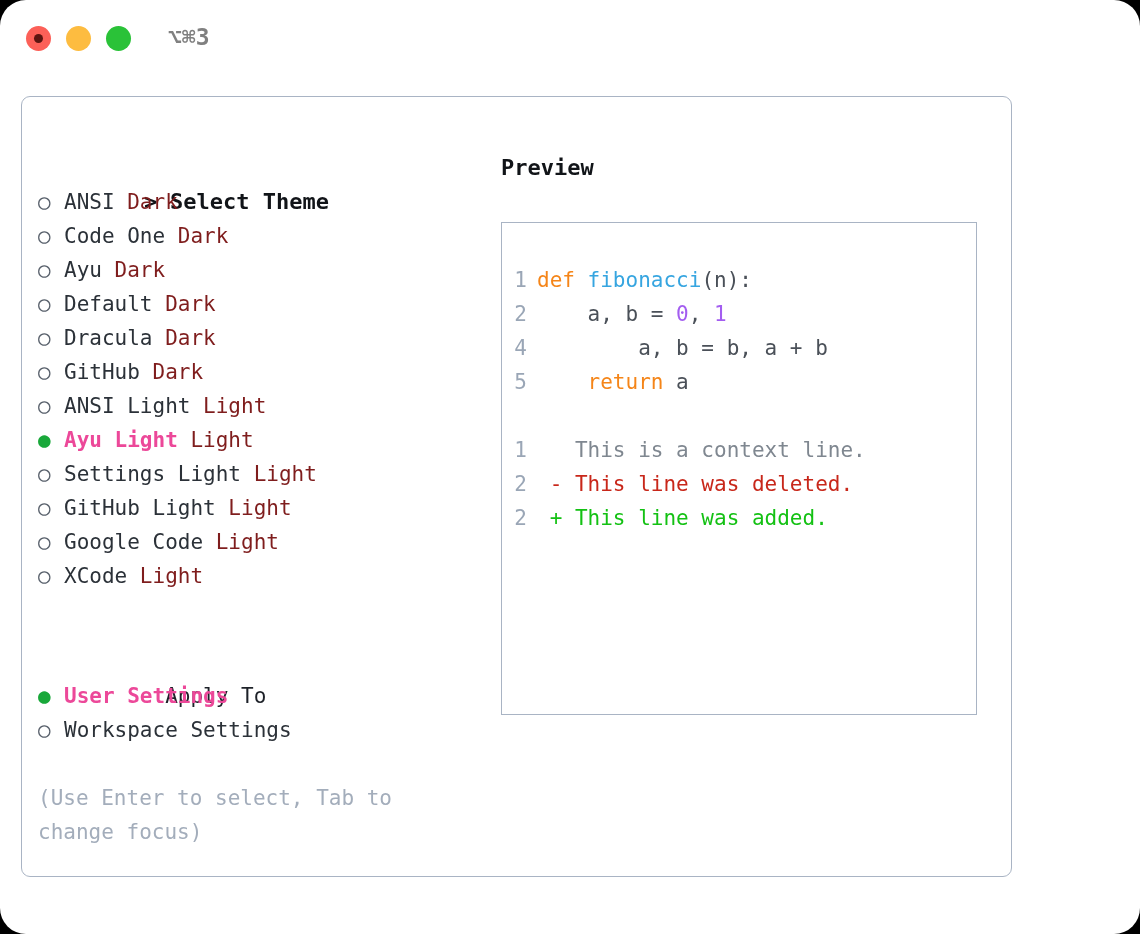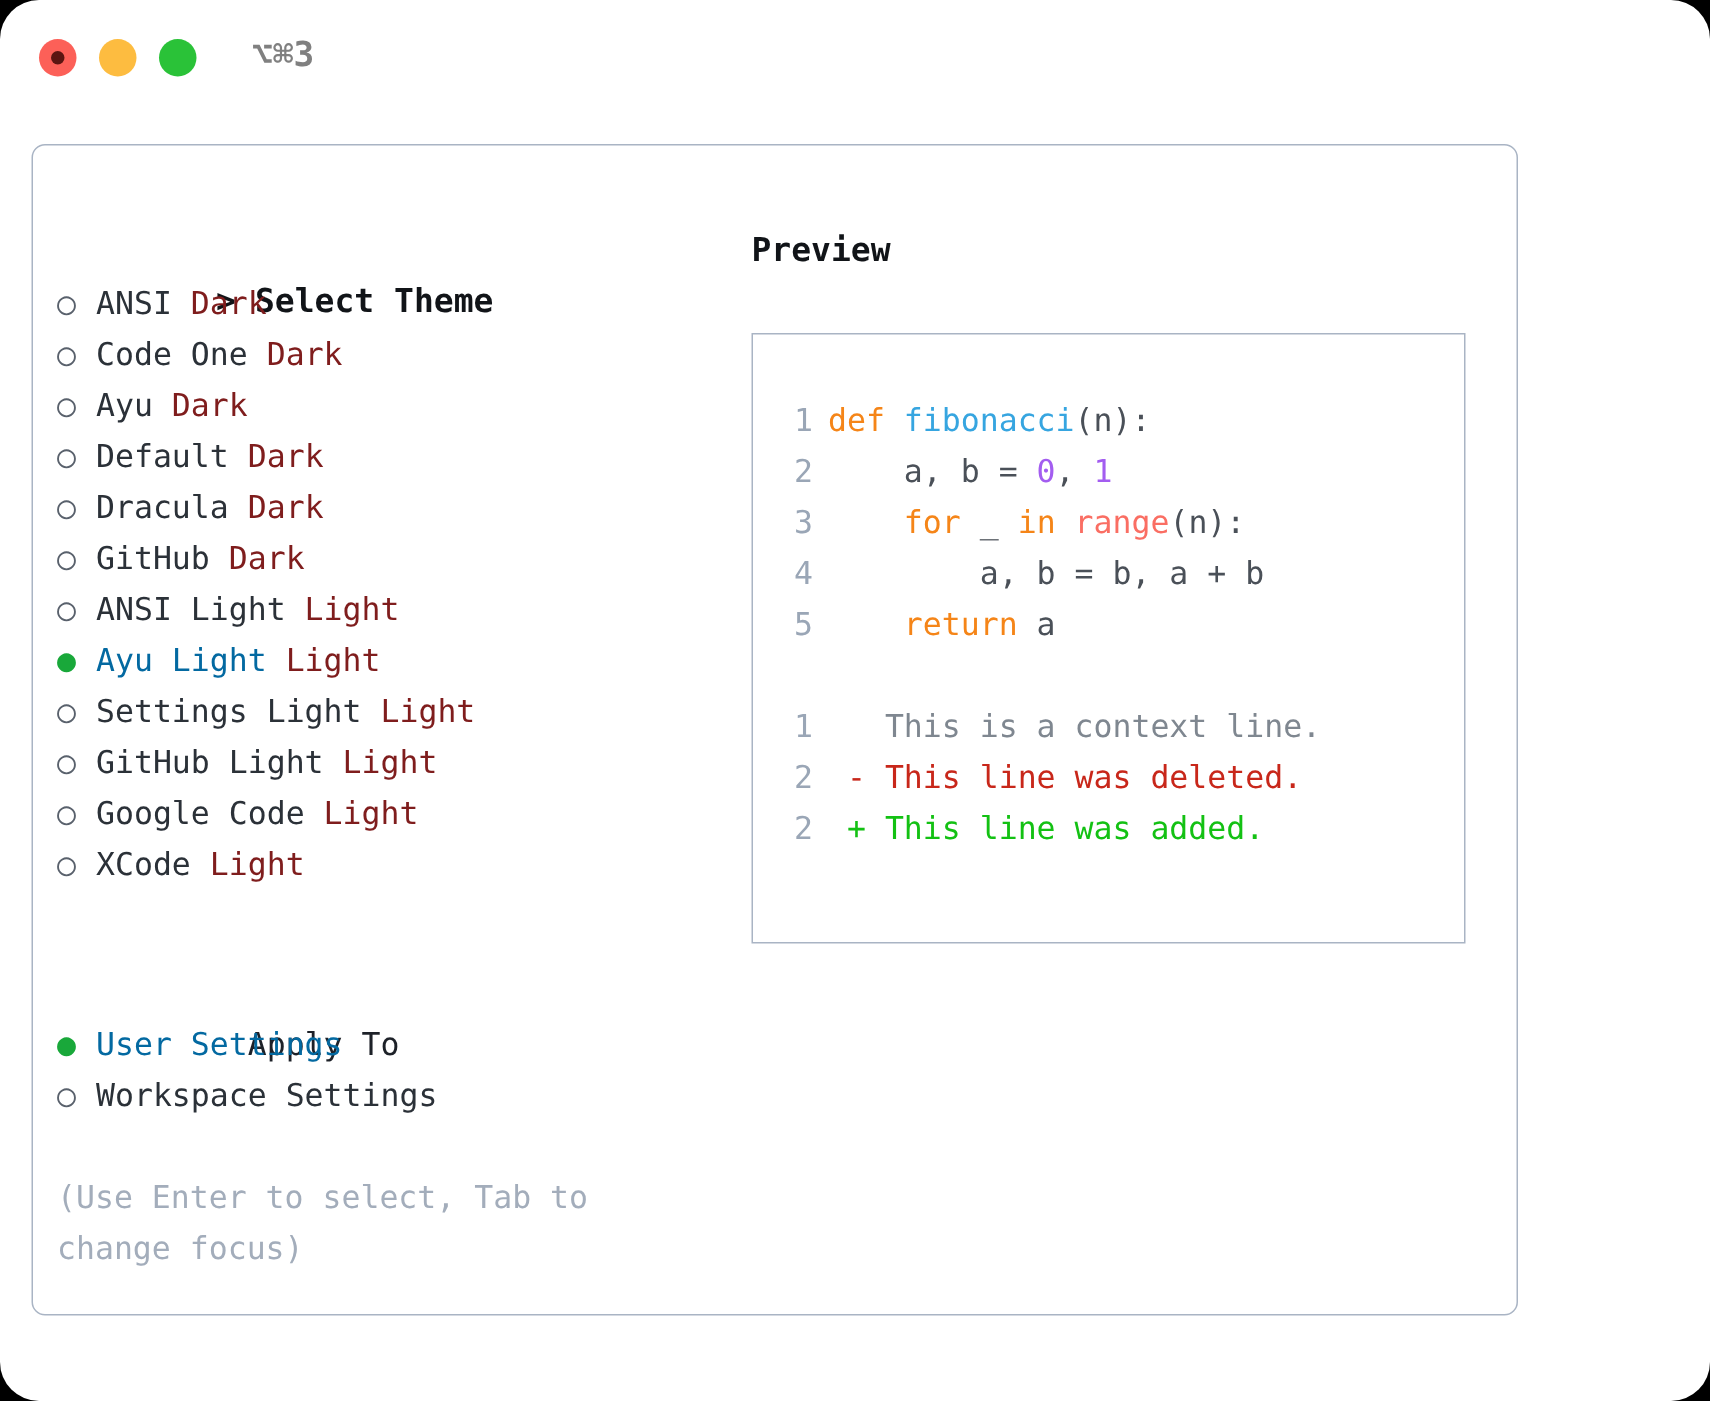--- a/index.html
+++ b/index.html
@@ -96,21 +96,21 @@
     color: #3c4450;
   }
   .marker-empty { color: transparent; }
   .head-row {
     font-weight: bold;
     color: #111418;
     font-size: 22px;
   }
   .head-row .marker { color: #111418; font-weight: bold; }
   .name { color: #2b3138; }
-  .name-selected { color: #0369a1; }
+  .name-selected { color: #ec4899; font-weight: bold; }
   .suffix { color: #7f1d1d; }
   .marker-selected { color: #19a83a; }
   .marker-unselected { color: #59616c; }
 
   .section-gap { height: 52px; }
 
   .apply-head {
     height: 34px;
     line-height: 34px;
     font-size: 21px;
@@ -136,25 +136,25 @@
   }
   .preview-title {
     font-size: 22px;
     font-weight: bold;
     color: #111418;
     line-height: 34px;
   }
   .preview-box {
     margin-top: 37px;
     width: 476px;
-    height: 407px;
+    height: 493px;
     border: 1.8px solid #a9b4c4;
     box-sizing: border-box;
     background: #ffffff;
-    padding: 40px 0 0 18px;
+    padding: 40px 0 0 3px;
   }
   .code-line {
     font-size: 21px;
     line-height: 34px;
     white-space: pre;
   }
   .lineno {
     color: #9aa6b6;
     display: inline-block;
     width: 22px;
@@ -224,21 +224,20 @@
       <div class="hint">(Use Enter to select, Tab to change focus)</div>
 
     </div>
 
     <div class="right-col">
       <div class="preview-title">Preview</div>
       <div class="preview-box">
         <div id="code-block">
             <div class="code-line"><span class="lineno">1</span><span class="tok-kw">def </span><span class="tok-fn">fibonacci</span><span class="tok-punct">(n):</span></div>
             <div class="code-line"><span class="lineno">2</span><span class="tok-plain">    a, b = </span><span class="tok-num">0</span><span class="tok-plain">, </span><span class="tok-num">1</span></div>
-            <div class="code-line"><span class="lineno">3</span><span class="tok-kw">    for</span><span class="tok-plain"> _ </span><span class="tok-kw">in</span><span class="tok-plain"> </span><span class="tok-call">range</span><span class="tok-punct">(n):</span></div>
             <div class="code-line"><span class="lineno">4</span><span class="tok-plain">        a, b = b, a + b</span></div>
             <div class="code-line"><span class="lineno">5</span><span class="tok-kw">    return</span><span class="tok-plain"> a</span></div>
           </div>
         <div class="blank-line"></div>
         <div id="diff-block">
             <div class="code-line"><span class="lineno">1</span><span class="diff-ctx">   This is a context line.</span></div>
             <div class="code-line"><span class="lineno">2</span><span class="diff-del"> - This line was deleted.</span></div>
             <div class="code-line"><span class="lineno">2</span><span class="diff-add"> + This line was added.</span></div>
           </div>
       </div>

